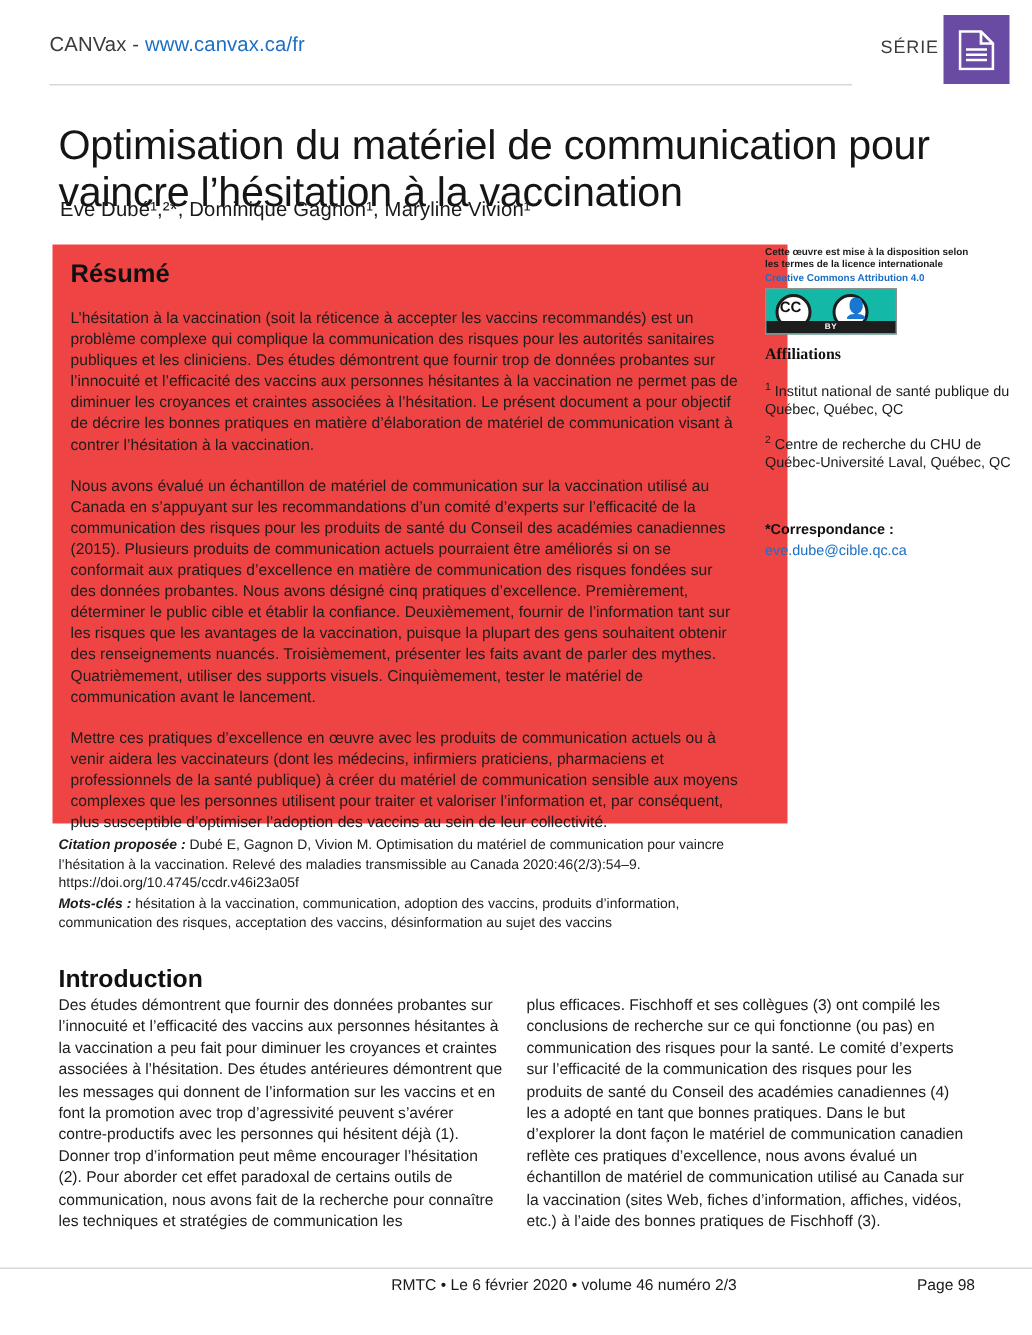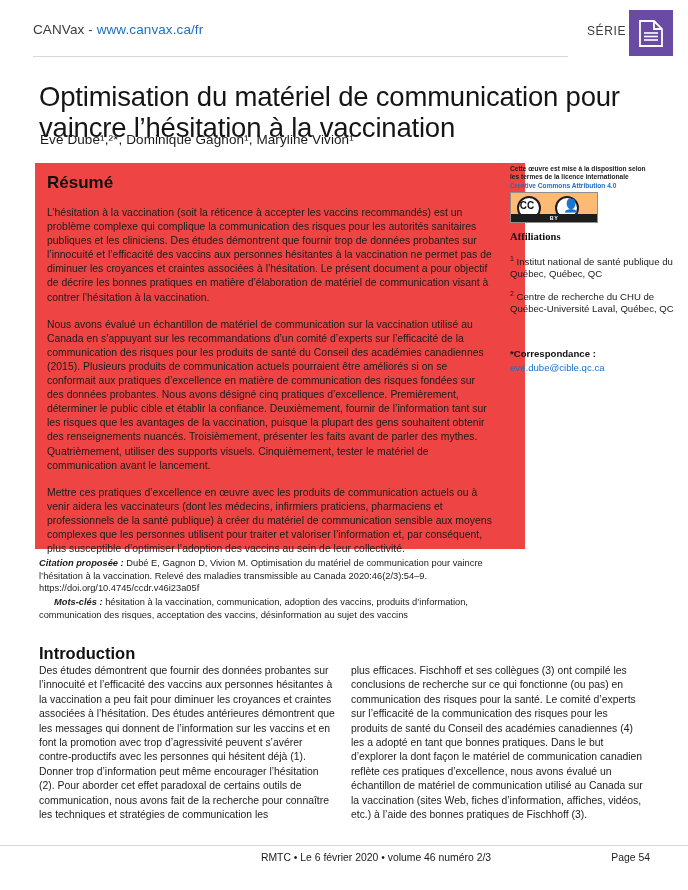--- a/index.html
+++ b/index.html
@@ -125,39 +125,39 @@
   .citation i { font-style: italic; font-weight: 600; }
   .keywords {
     position: absolute;
     left: 39px;
     top: 596px;
     width: 470px;
     font-size: 9.3px;
     line-height: 12.6px;
     color: #1b1b1b;
   }
-  .keywords i { font-style: italic; font-weight: 600; margin-left: 15px; }
+  .keywords i { font-style: italic; font-weight: 600; }
 
   
   .sidebar { position: absolute; left: 510px; top: 0; width: 175px; height: 890px; }
   .license-note {
     position: absolute;
     left: 0; top: 165px;
     width: 168px;
     font-size: 6.6px;
     line-height: 8.4px;
     font-weight: 700;
     color: #1b1b1b;
   }
   .license-link { color: #1c6fc4; display: block; margin-top: .5px; }
   .cc-badge {
     position: absolute;
     left: 0; top: 192px;
     width: 88px; height: 31px;
-    background: #fdba74;
+    background: #14b8a6;
     border: 1px solid #8e8e8e;
     box-sizing: border-box;
   }
   .cc-circle {
     position: absolute;
     border-radius: 50%;
     background: #ffffff;
     border: 2px solid #1d1d1d;
   }
   .cc-circle.one { left: 6px; top: 3px; width: 20px; height: 20px; }
@@ -345,13 +345,13 @@
   <div class="corr-title">*Correspondance :</div>
   <div class="corr-mail">eve.dube@cible.qc.ca</div>
 </aside>
 
 <h2 class="section-title">Introduction</h2>
 <div class="col left">Des études démontrent que fournir des données probantes sur l’innocuité et l’efficacité des vaccins aux personnes hésitantes à la vaccination a peu fait pour diminuer les croyances et craintes associées à l’hésitation. Des études antérieures démontrent que les messages qui donnent de l’information sur les vaccins et en font la promotion avec trop d’agressivité peuvent s’avérer contre-productifs avec les personnes qui hésitent déjà (1). Donner trop d’information peut même encourager l’hésitation (2). Pour aborder cet effet paradoxal de certains outils de communication, nous avons fait de la recherche pour connaître les techniques et stratégies de communication les</div>
 <div class="col right">plus efficaces. Fischhoff et ses collègues (3) ont compilé les conclusions de recherche sur ce qui fonctionne (ou pas) en communication des risques pour la santé. Le comité d’experts sur l’efficacité de la communication des risques pour les produits de santé du Conseil des académies canadiennes (4) les a adopté en tant que bonnes pratiques. Dans le but d’explorer la dont façon le matériel de communication canadien reflète ces pratiques d’excellence, nous avons évalué un échantillon de matériel de communication utilisé au Canada sur la vaccination (sites Web, fiches d’information, affiches, vidéos, etc.) à l’aide des bonnes pratiques de Fischhoff (3).</div>
 
 <div class="footer-rule"></div>
 <div class="footer-center">RMTC • Le 6 février 2020 • volume 46 numéro 2/3</div>
-<div class="footer-page">Page 54</div>
+<div class="footer-page">Page 98</div>
 
 </body></html>

